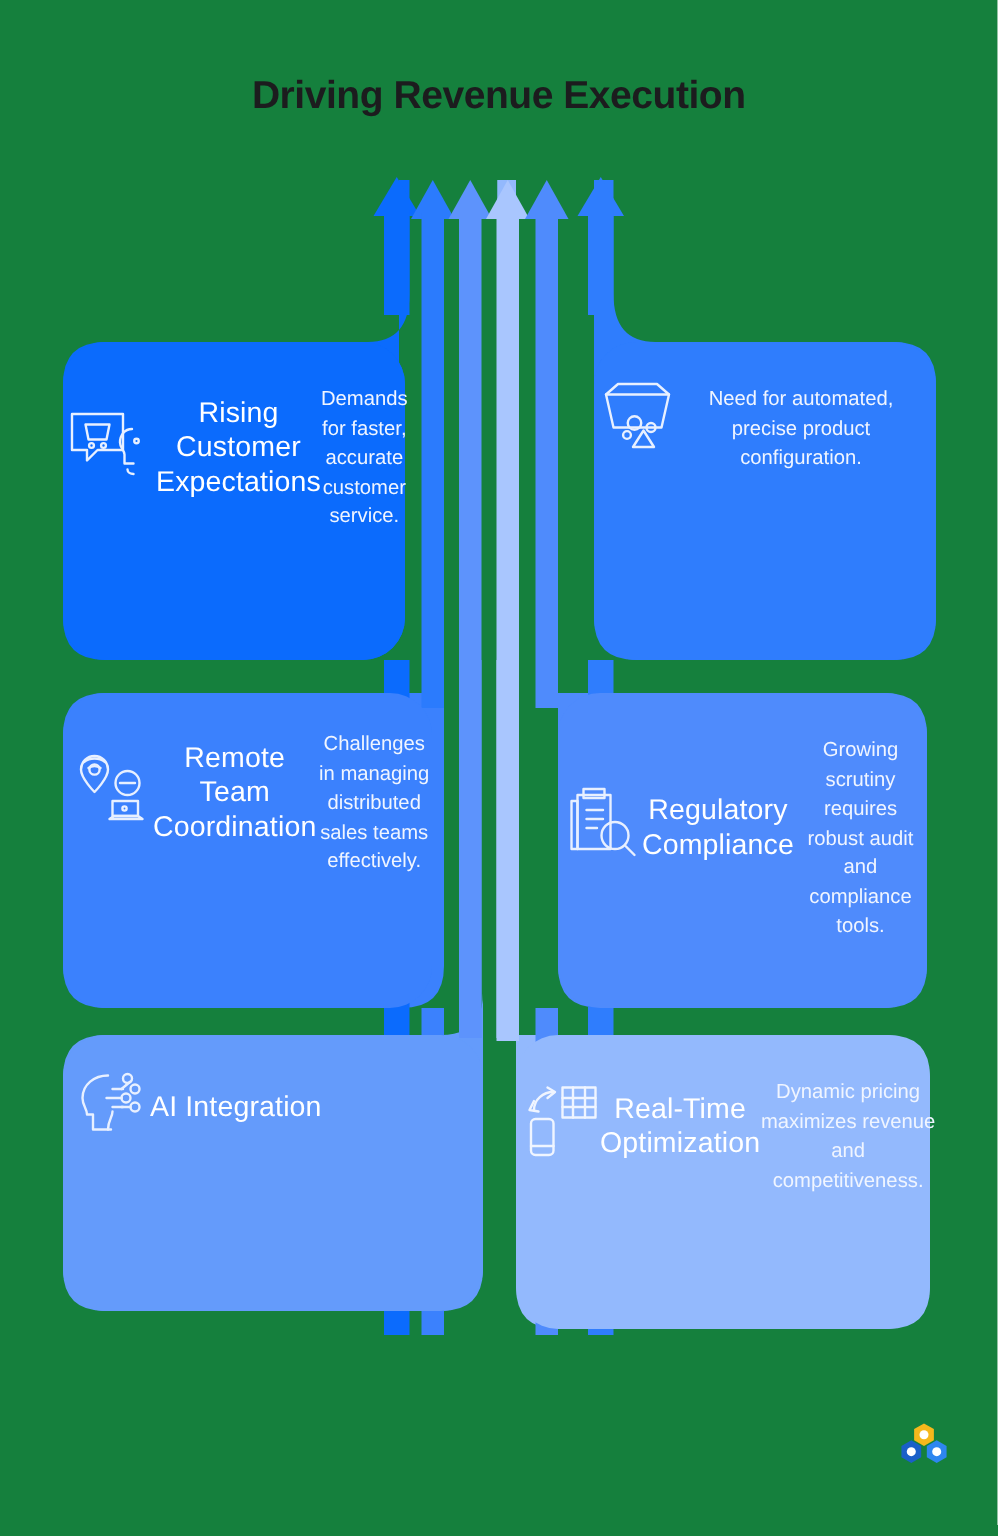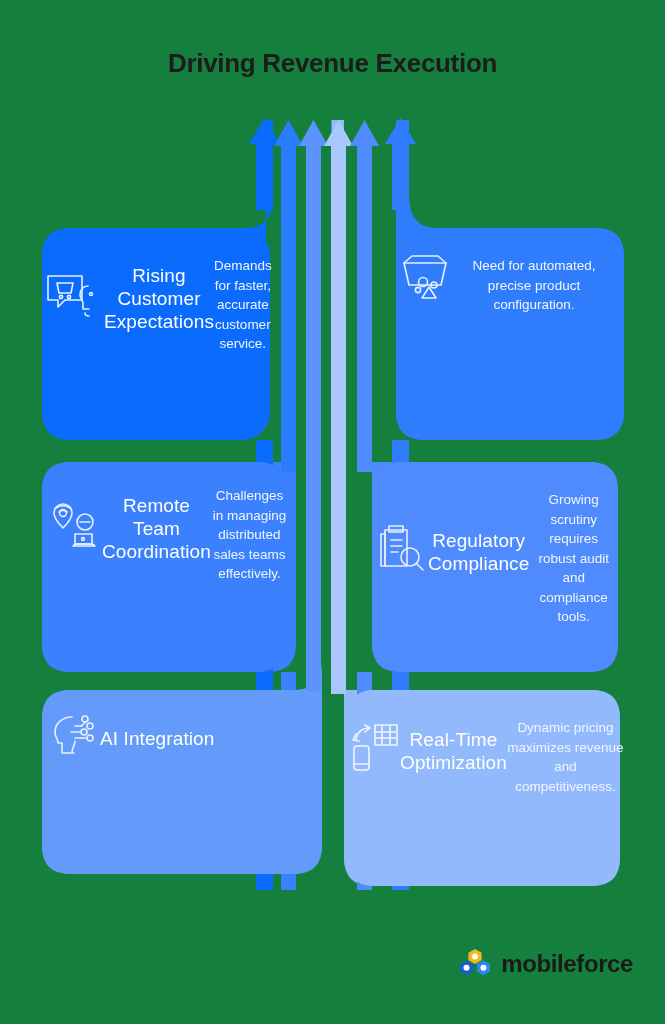--- a/index.html
+++ b/index.html
@@ -283,16 +283,15 @@
 
   <div class="logo">
     <svg class="logo-mark" viewBox="0 0 36 34">
       <polygon points="18,1 25,5 25,13 18,17 11,13 11,5" fill="#F5B81C"></polygon>
       <circle cx="18" cy="9" r="3.2" fill="#FFFFFF"></circle>
       <polygon points="9,13 16,17 16,25 9,29 2,25 2,17" fill="#1A5FC8"></polygon>
       <circle cx="9" cy="21" r="3.2" fill="#FFFFFF"></circle>
       <polygon points="27,13 34,17 34,25 27,29 20,25 20,17" fill="#2E86F0"></polygon>
       <circle cx="27" cy="21" r="3.2" fill="#FFFFFF"></circle>
     </svg>
-    <span class="logo-word">mobileforce</span>
   </div>
 
 </div>
 
 </body></html>

